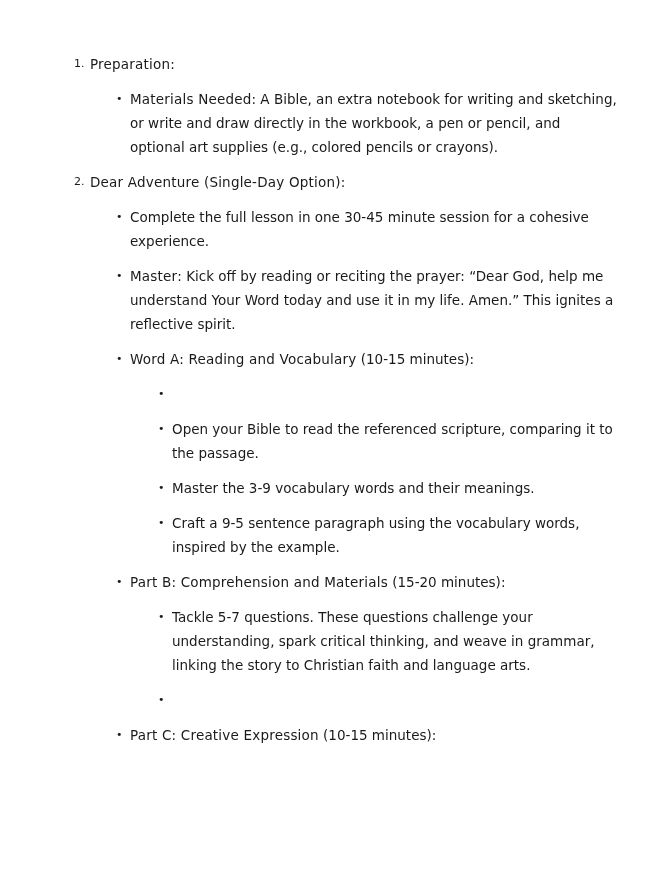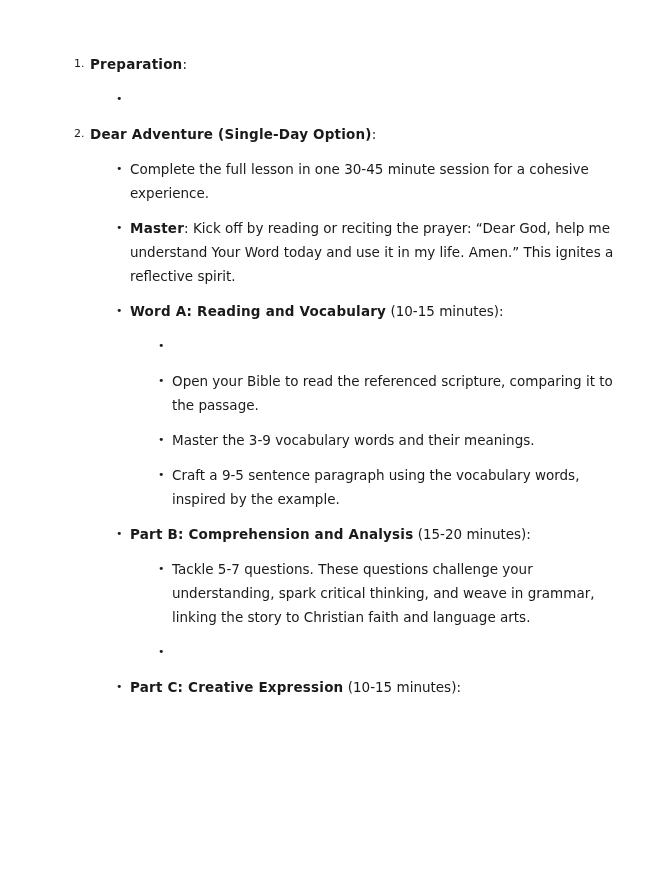--- a/index.html
+++ b/index.html
@@ -41,35 +41,36 @@
   .marker.bullet {
     width: 14px;
     font-size: 11px;
     line-height: 24px;
   }
   .text {
     flex: 1 1 auto;
     min-width: 0;
   }
   .bold {
-    font-weight: 700;
+    font-weight: 400;
     letter-spacing: 0.2px;
   }
 </style>
 </head>
 <body>
 
 <div class="page">
   <div class="doc-list" id="doc-list">
       <div class="item level0">
         <span class="marker number">1.</span>
         <div class="text"><span class="bold">Preparation</span><span>:</span></div>
       </div>
       <div class="item level1">
         <span class="marker bullet">•</span>
+        <div class="text"><span class="bold">Materials Needed</span><span>: A Bible, an extra notebook for writing and sketching, or write and draw directly in the workbook, a pen or pencil, and optional art supplies (e.g., colored pencils or crayons).</span></div>
       </div>
       <div class="item level0">
         <span class="marker number">2.</span>
         <div class="text"><span class="bold">Dear Adventure (Single-Day Option)</span><span>:</span></div>
       </div>
       <div class="item level1">
         <span class="marker bullet">•</span>
         <div class="text"><span>Complete the full lesson in one 30-45 minute session for a cohesive experience.</span></div>
       </div>
       <div class="item level1">
@@ -90,21 +91,21 @@
       <div class="item level2">
         <span class="marker bullet">•</span>
         <div class="text"><span>Master the 3-9 vocabulary words and their meanings.</span></div>
       </div>
       <div class="item level2">
         <span class="marker bullet">•</span>
         <div class="text"><span>Craft a 9-5 sentence paragraph using the vocabulary words, inspired by the example.</span></div>
       </div>
       <div class="item level1">
         <span class="marker bullet">•</span>
-        <div class="text"><span class="bold">Part B: Comprehension and Analysis</span><span> (15-20 minutes):</span></div>
+        <div class="text"><span class="bold">Part B: Comprehension and Materials</span><span> (15-20 minutes):</span></div>
       </div>
       <div class="item level2">
         <span class="marker bullet">•</span>
         <div class="text"><span>Tackle 5-7 questions. These questions challenge your understanding, spark critical thinking, and weave in grammar, linking the story to Christian faith and language arts.</span></div>
       </div>
       <div class="item level2">
         <span class="marker bullet">•</span>
       </div>
       <div class="item level1">
         <span class="marker bullet">•</span>

